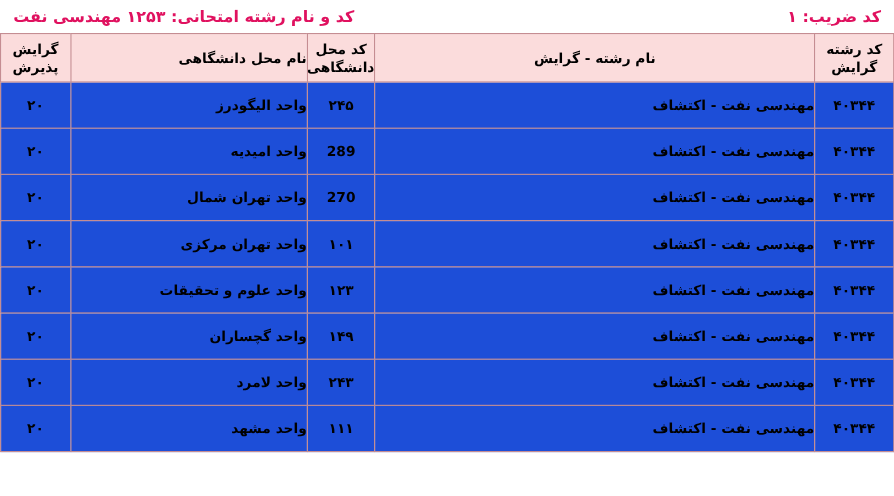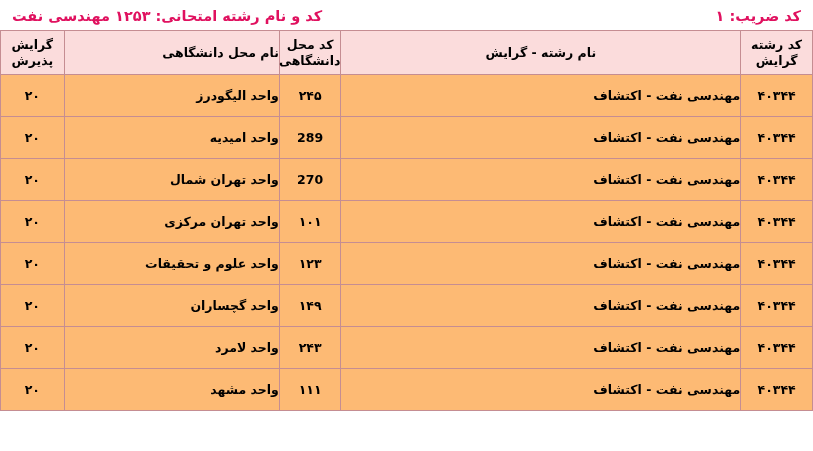--- a/index.html
+++ b/index.html
@@ -57,21 +57,21 @@
   }
   thead th {
     background: #fbdcdc;
     height: 44px;
     line-height: 1.25;
     font-size: 12.5px;
     padding: 2px 4px;
     box-sizing: border-box;
   }
   tbody td {
-    background: #fdba74;
+    background: #1d4ed8;
     height: 42px;
     box-sizing: border-box;
   }
   .col-code { width: 70px; }
   .col-name { width: 390px; text-align: right !important; padding-right: 10px !important; }
   .col-place-code { width: 60px; }
   .col-place-name { width: 210px; text-align: right !important; padding-right: 10px !important; }
   .col-cap { width: 62px; }
 
   tbody td.col-name {

